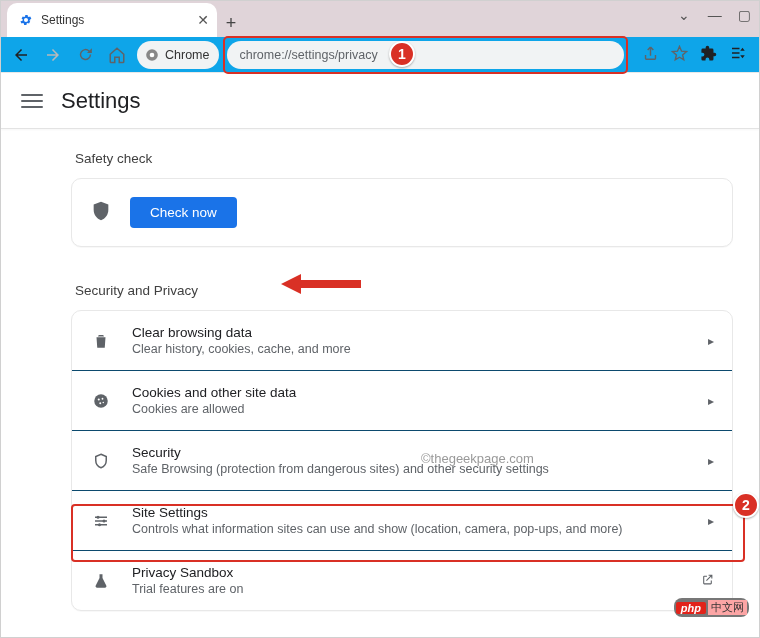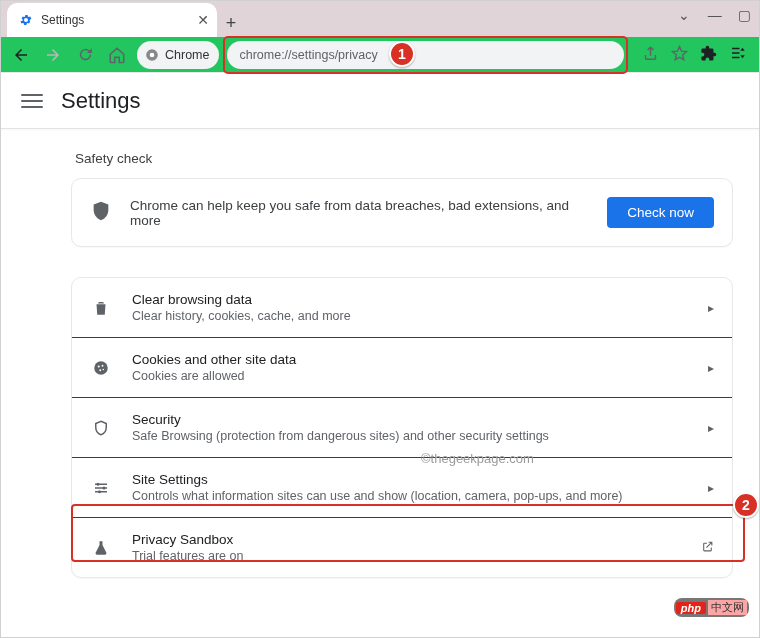--- a/index.html
+++ b/index.html
@@ -41,21 +41,21 @@
     width:28px; height:28px; display:flex; align-items:center; justify-content:center;
     color:#444; font-size:18px; cursor:pointer;
   }
   .window-controls {
     position:absolute; right:8px; top:6px; display:flex; gap:18px; color:#555;
   }
   .window-controls span { font-size:14px; cursor:default; }
   
   .navbar {
     height: 36px;
-    background:#22c55e;
+    background:#0ea5e9;
     border-bottom:1px solid #e8e8e8;
     display:flex;
     align-items:center;
     padding: 0 8px;
     gap:8px;
   }
   .nav-icon { width:24px; height:24px; display:flex; align-items:center; justify-content:center; color:#5f6368; cursor:pointer; border-radius:50%;}
   .nav-icon.disabled { color:#b9b9b9; }
   .pill {
     height:28px; display:flex; align-items:center;
@@ -224,26 +224,33 @@
 
 <div class="content">
   <div class="section-title">Safety check</div>
   <div class="card safety-card">
     <span>
       <svg width="22" height="22" viewBox="0 0 24 24">
           <path fill="#5f6368" d="M12 2l8 3v6c0 5-3.4 9.7-8 11-4.6-1.3-8-6-8-11V5z"></path>
           <path fill="#fff" d="M12 4.2l6 2.3V11c0 4-2.6 7.8-6 9-3.4-1.2-6-5-6-9V6.5z" opacity="0"></path>
         </svg>
     </span>
-    <div class="txt">Chrome can help keep you safe from data breaches, bad extensions, and more</div>
     <button class="check-btn">Check now</button>
   </div>
 
   <div class="gap"></div>
 
+  <div class="sec-row">
+    <div class="section-title">Security and Privacy</div>
+    <div class="arrow-annot">
+      <svg width="80" height="26" viewBox="0 0 80 26">
+          <polygon points="0,13 20,3 20,9 80,9 80,17 20,17 20,23" fill="#d93025"></polygon>
+        </svg>
+    </div>
+  </div>
 
   <div class="card list-card">
     <div class="row">
       <div class="icon">
         <svg width="18" height="18" viewBox="0 0 24 24">
             <path fill="#5f6368" d="M6 7h12l-1 14H7zM9 4h6l1 2H8z"></path>
           </svg>
       </div>
       <div class="texts">
         <div class="t1">Clear browsing data</div>

